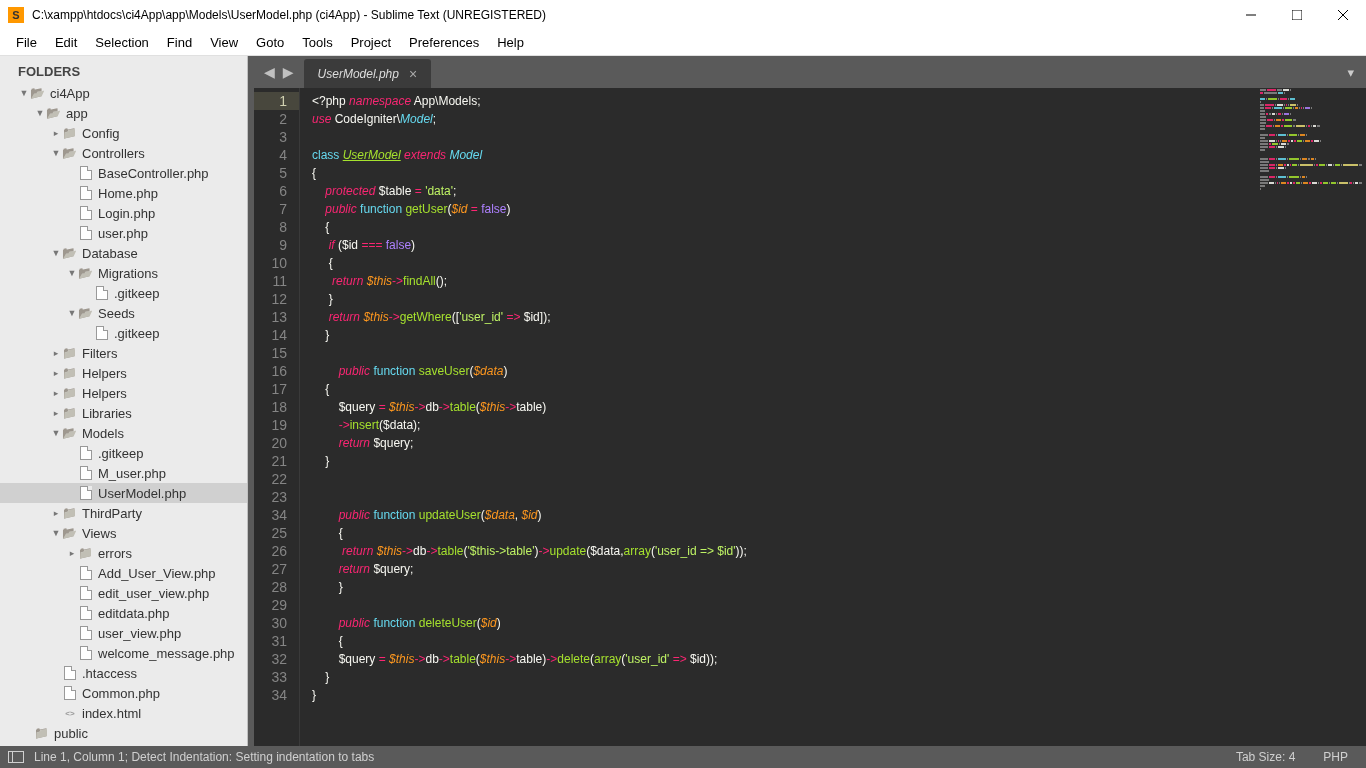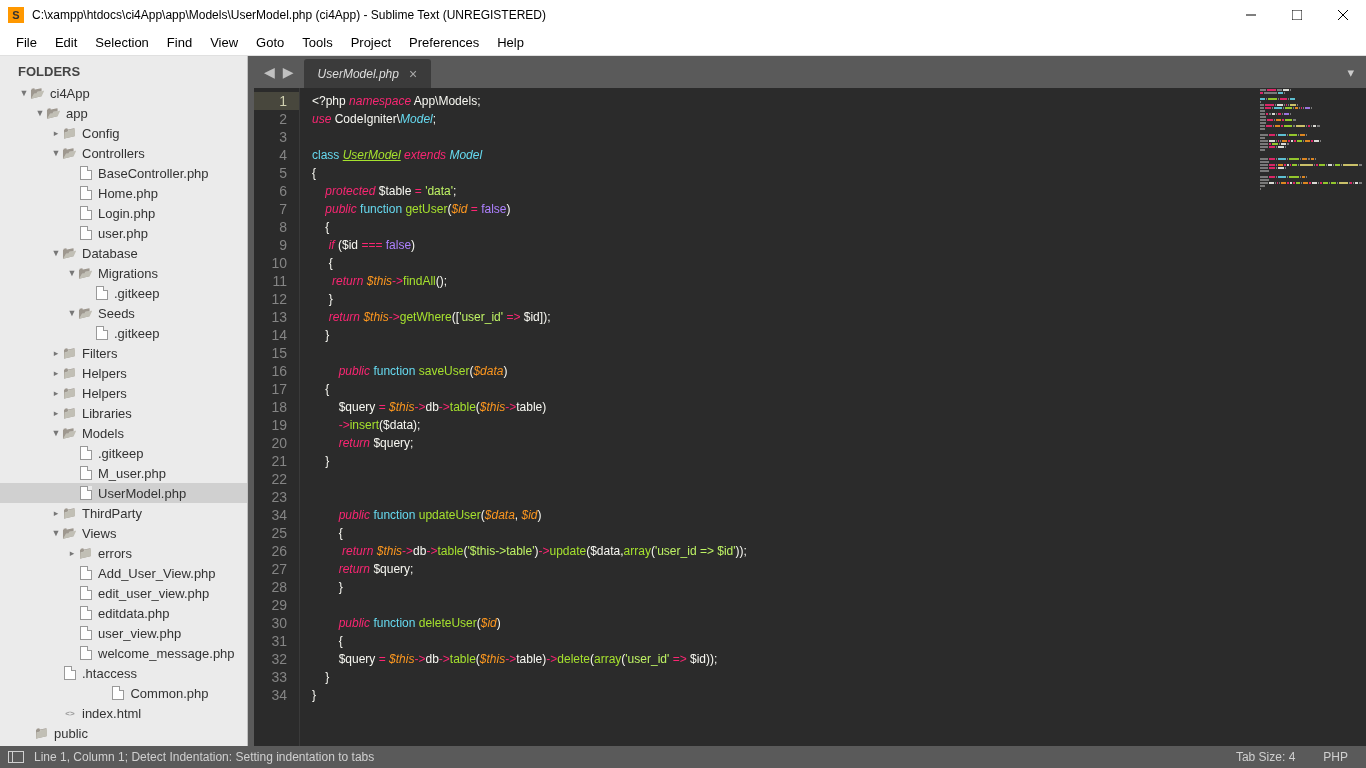--- a/index.html
+++ b/index.html
@@ -272,21 +272,21 @@
           </span>
           <span>welcome_message.php</span>
         </div>
         <div class="tree-row" style="padding-left: 50px;">
           <span class="tree-arrow"></span>
           <span class="tree-icon">
             <span class="file-icon"></span>
           </span>
           <span>.htaccess</span>
         </div>
-        <div class="tree-row" style="padding-left: 64px; justify-content: center;">
+        <div class="tree-row" style="padding-left: 50px;">
           <span class="tree-arrow"></span>
           <span class="tree-icon">
             <span class="file-icon"></span>
           </span>
           <span>Common.php</span>
         </div>
         <div class="tree-row" style="padding-left: 50px;">
           <span class="tree-arrow"></span>
           <span class="tree-icon code-icon"></span>
           <span>index.html</span>

